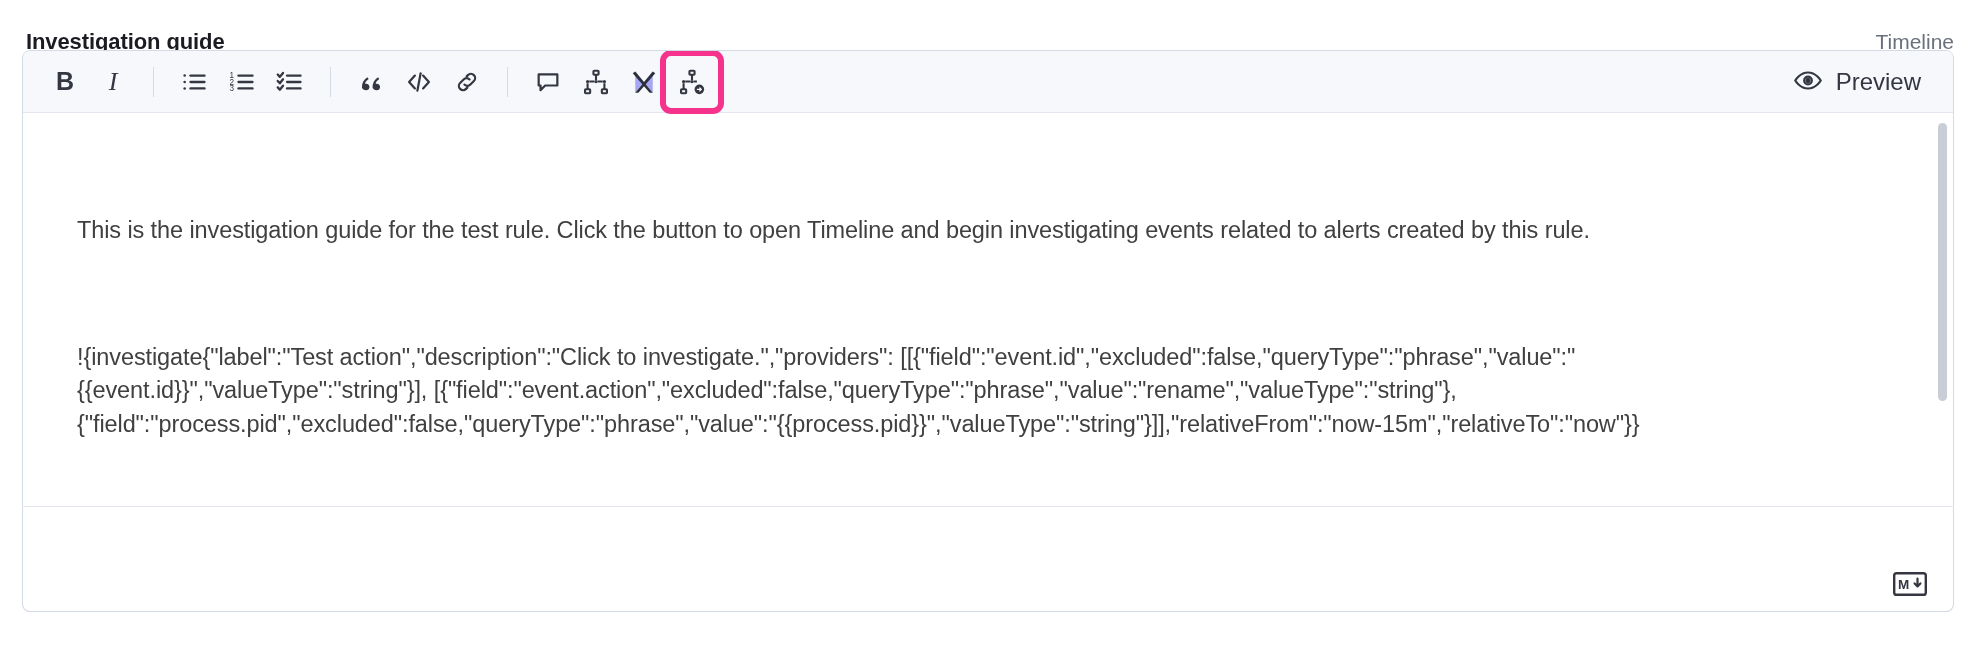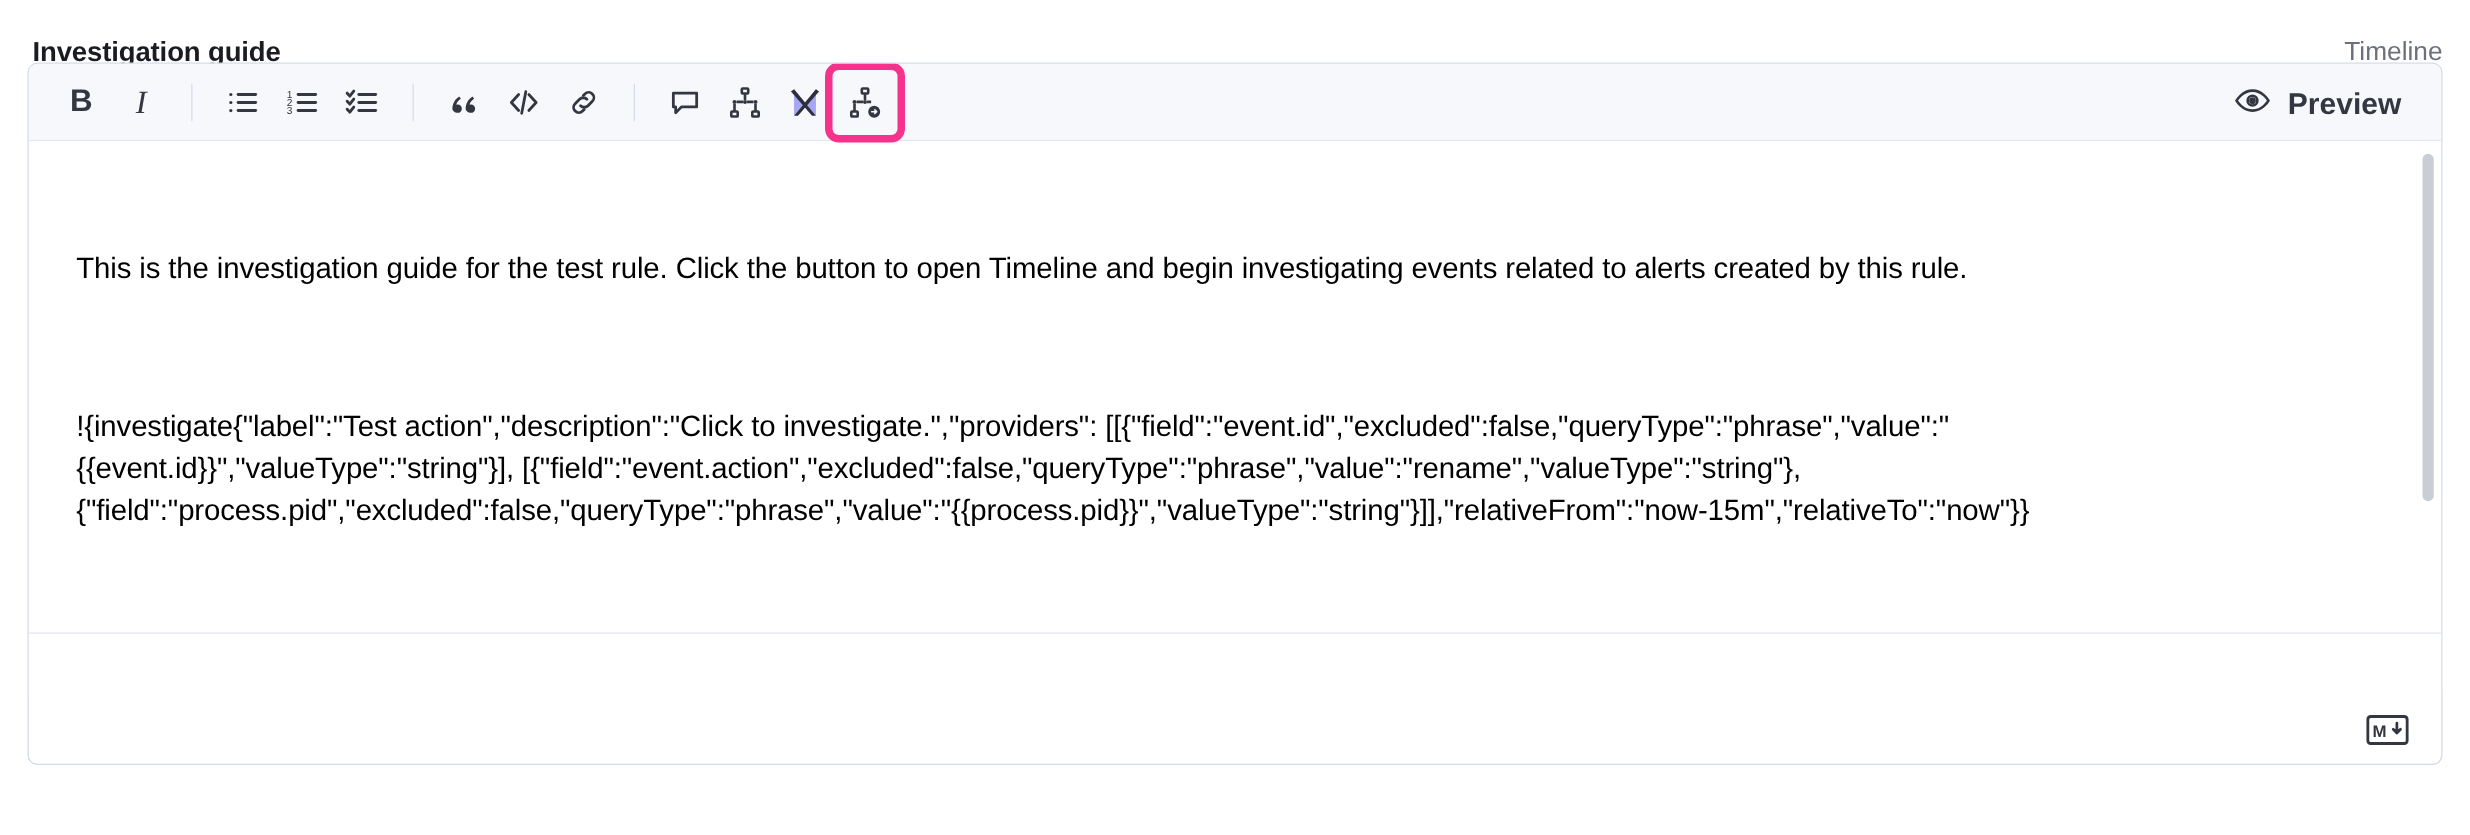--- a/index.html
+++ b/index.html
@@ -113,50 +113,49 @@
     position: relative;
     z-index: 5;
   }
 
   .preview-btn {
     position: absolute;
     right: 26px;
     top: 50%;
     transform: translateY(-50%);
     display: flex;
-    align-items: flex-end;
+    align-items: center;
     gap: 13px;
     background: transparent;
     border: none;
     cursor: pointer;
     padding: 4px 6px;
     color: #343741;
-    font-weight: bold;
   }
   .preview-label {
     font-size: 24px;
     color: #343741;
   }
 
   
   .editor-body {
     position: relative;
     height: 499px;
     background: #ffffff;
     padding: 18px 34px 0 38px;
     box-sizing: border-box;
     overflow: hidden;
   }
   .doc-text {
     font-size: 23.5px;
     line-height: 33.5px;
-    color: #000000;
+    color: #404040;
     white-space: pre-wrap;
     word-break: break-word;
-    margin: 0;
+    margin: 16px;
     max-width: 1800px;
     letter-spacing: -0.1px;
   }
   .para { margin: 0 0 26px 0; }
   .para:last-child { margin-bottom: 0; }
 
   
   .v-scroll-track {
     position: absolute;
     right: 6px;

